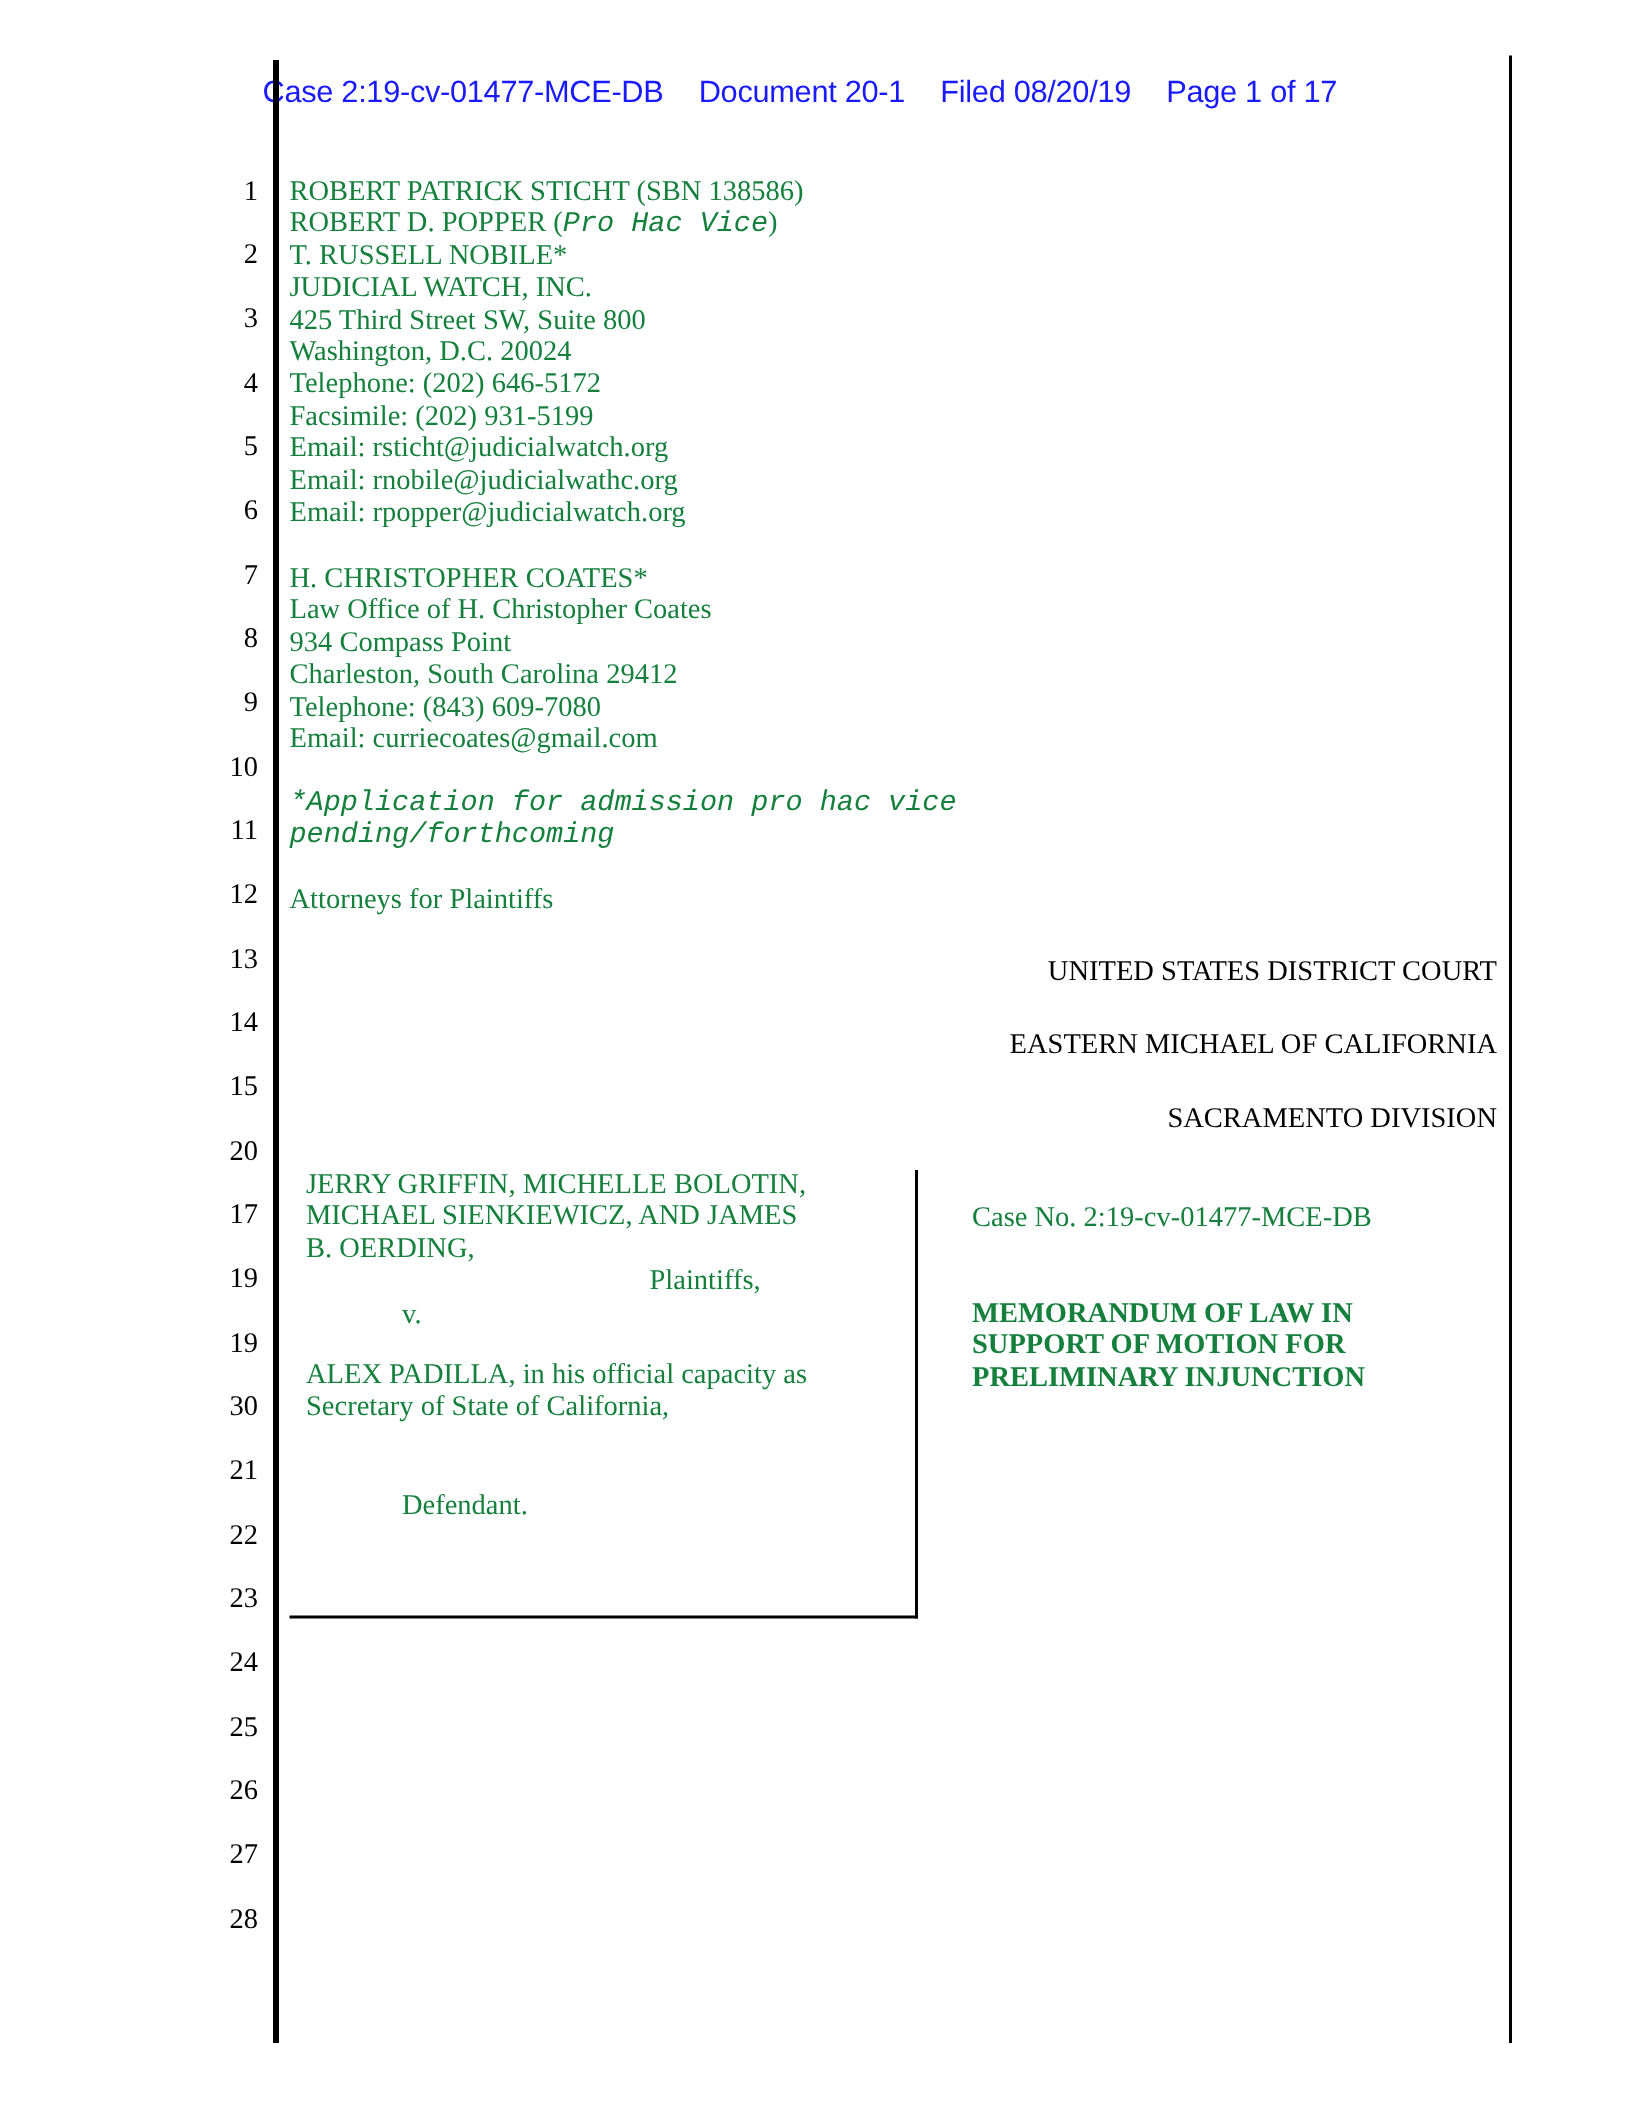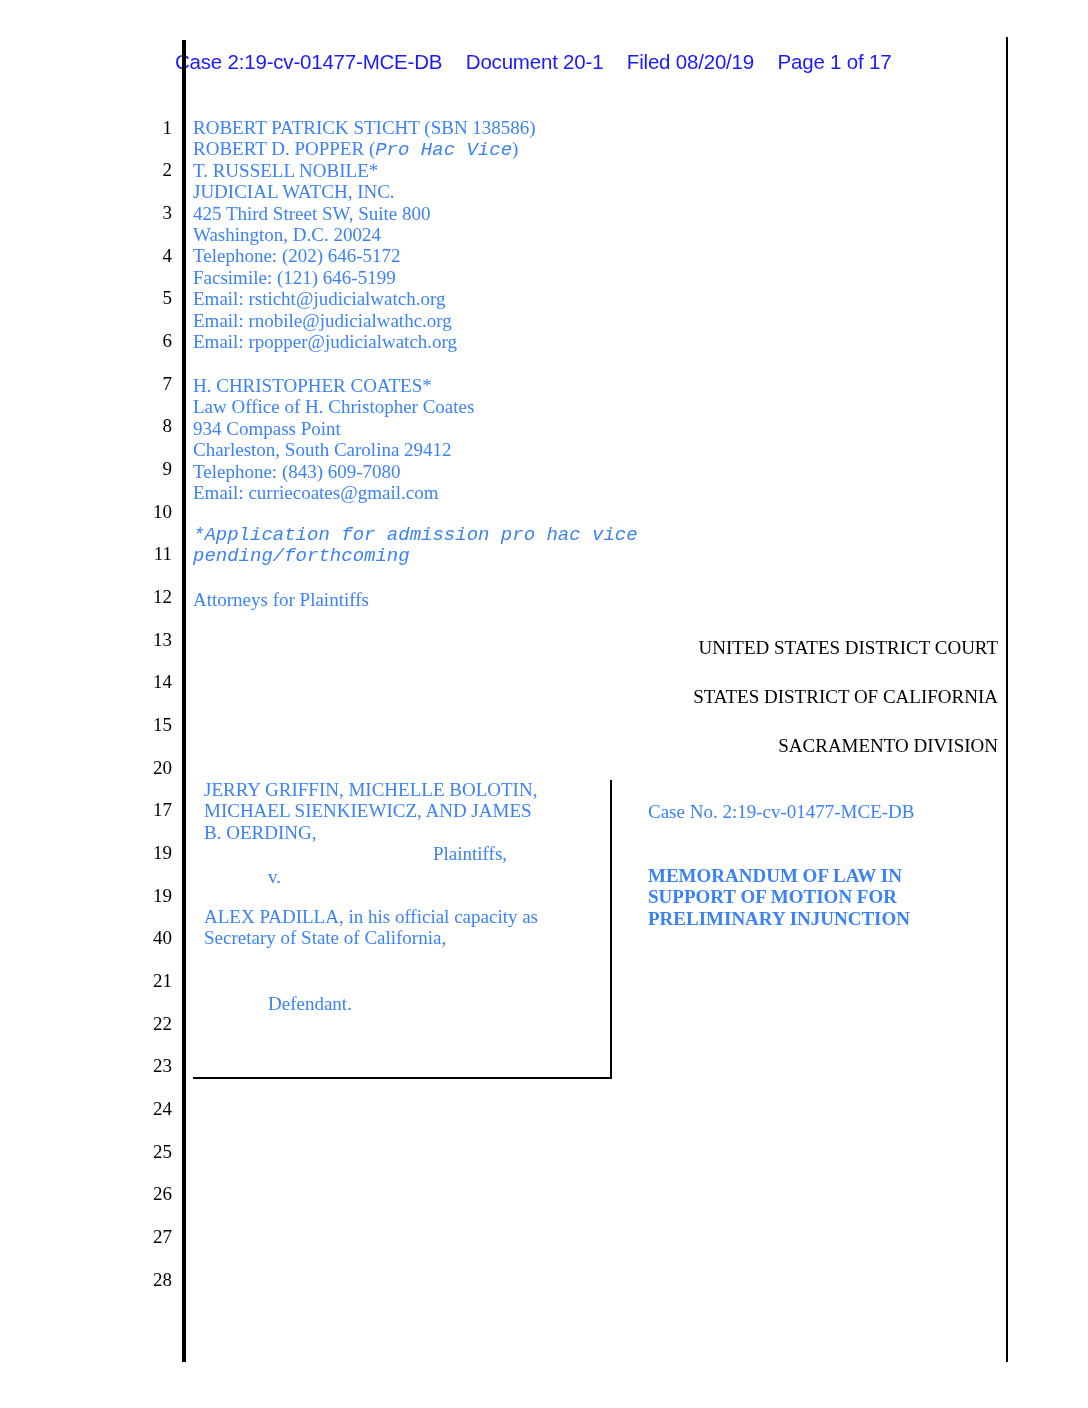--- a/index.html
+++ b/index.html
@@ -12,21 +12,21 @@
     }
     .header span { margin-right: 18px; }
     .rule-left { position: absolute; left: 182px; top: 40px; width: 4px; height: 1322px; background: #000; }
     .rule-right { position: absolute; left: 1006px; top: 37px; width: 2px; height: 1325px; background: #000; }
     .linenos { position: absolute; left: 140px; top: 0; width: 32px; }
     .lineno {
       position: absolute; right: 0; width: 32px; text-align: right;
       font-family: "Liberation Serif", serif; font-size: 19px; color: #000; line-height: 20px;
     }
     .txt {
-      position: absolute; font-family: "Liberation Serif", serif; font-size: 19px; color: #3b82f6;
+      position: absolute; font-family: "Liberation Serif", serif; font-size: 19px; color: #15803d;
       line-height: 21.4px; white-space: nowrap;
     }
     .block { position: absolute; left: 193px; }
     .block .ln { display: block; height: 21.4px; }
     i { font-style: italic; font-family: Liberation Mono, monospace; }
     .court {
       position: absolute; left: 193px; width: 805px; text-align: right;
       font-family: "Liberation Serif", serif; font-size: 19px; color: #000; white-space: nowrap;
     }
     .caption-vline { position: absolute; left: 610px; top: 780px; width: 2px; height: 299px; background: #000; }
@@ -61,40 +61,40 @@
     <div class="lineno" style="top:502px">10</div>
     <div class="lineno" style="top:544px">11</div>
     <div class="lineno" style="top:587px">12</div>
     <div class="lineno" style="top:630px">13</div>
     <div class="lineno" style="top:672px">14</div>
     <div class="lineno" style="top:715px">15</div>
     <div class="lineno" style="top:758px">20</div>
     <div class="lineno" style="top:800px">17</div>
     <div class="lineno" style="top:843px">19</div>
     <div class="lineno" style="top:886px">19</div>
-    <div class="lineno" style="top:928px">40</div>
+    <div class="lineno" style="top:928px">30</div>
     <div class="lineno" style="top:971px">21</div>
     <div class="lineno" style="top:1014px">22</div>
     <div class="lineno" style="top:1056px">23</div>
     <div class="lineno" style="top:1099px">24</div>
     <div class="lineno" style="top:1142px">25</div>
     <div class="lineno" style="top:1184px">26</div>
     <div class="lineno" style="top:1227px">27</div>
     <div class="lineno" style="top:1270px">28</div>
   </div>
 
   <div class="txt block" style="top:117px">
     <span class="ln">ROBERT PATRICK STICHT (SBN 138586)</span>
     <span class="ln"><span>ROBERT D. POPPER (</span><i>Pro Hac Vice</i><span>)</span></span>
     <span class="ln">T. RUSSELL NOBILE*</span>
     <span class="ln">JUDICIAL WATCH, INC.</span>
     <span class="ln">425 Third Street SW, Suite 800</span>
     <span class="ln">Washington, D.C. 20024</span>
     <span class="ln">Telephone: (202) 646-5172</span>
-    <span class="ln">Facsimile: (121) 646-5199</span>
+    <span class="ln">Facsimile: (202) 931-5199</span>
     <span class="ln">Email: rsticht@judicialwatch.org</span>
     <span class="ln">Email: rnobile@judicialwathc.org</span>
     <span class="ln">Email: rpopper@judicialwatch.org</span>
   </div>
 
   <div class="txt block" style="top:375px">
     <span class="ln">H. CHRISTOPHER COATES*</span>
     <span class="ln">Law Office of H. Christopher Coates</span>
     <span class="ln">934 Compass Point</span>
     <span class="ln">Charleston, South Carolina 29412</span>
@@ -103,21 +103,21 @@
   </div>
 
   <div class="txt block" style="top:525px">
     <i class="ln">*Application for admission pro hac vice</i>
     <i class="ln">pending/forthcoming</i>
   </div>
 
   <div class="txt" style="left:193px; top:589px">Attorneys for Plaintiffs</div>
 
   <div class="court" style="top:637px">UNITED STATES DISTRICT COURT</div>
-  <div class="court" style="top:686px">STATES DISTRICT OF CALIFORNIA</div>
+  <div class="court" style="top:686px">EASTERN MICHAEL OF CALIFORNIA</div>
   <div class="court" style="top:735px">SACRAMENTO DIVISION</div>
 
   <div class="caption-vline"></div>
   <div class="caption-hline"></div>
 
   <div class="txt" style="left:204px; top:779px; line-height:21.4px">
     <span class="ln" style="display:block">JERRY GRIFFIN, MICHELLE BOLOTIN,</span>
     <span class="ln" style="display:block">MICHAEL SIENKIEWICZ, AND JAMES</span>
     <span class="ln" style="display:block">B. OERDING,</span>
   </div>

